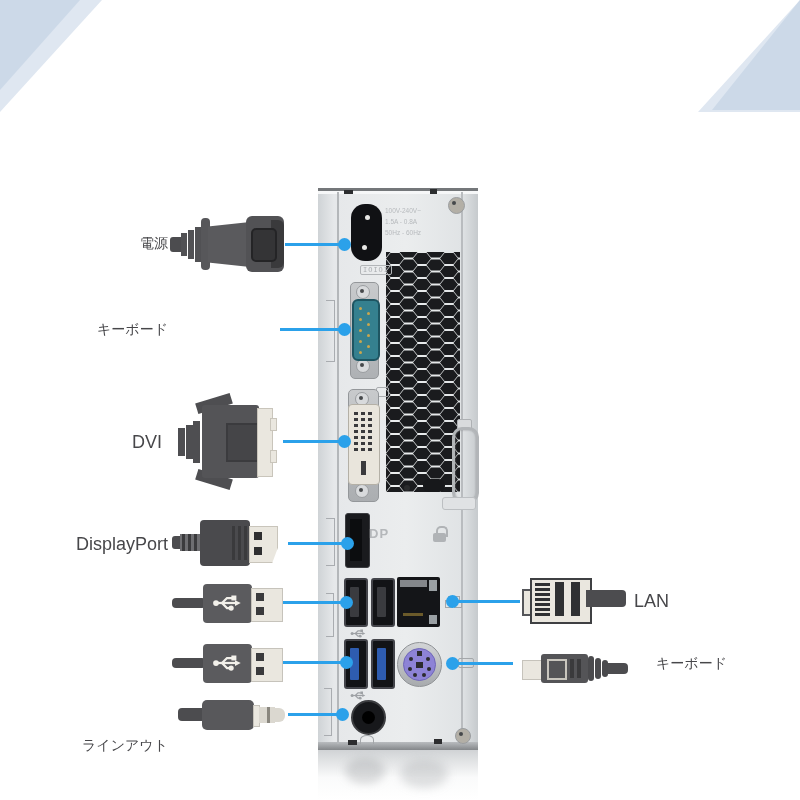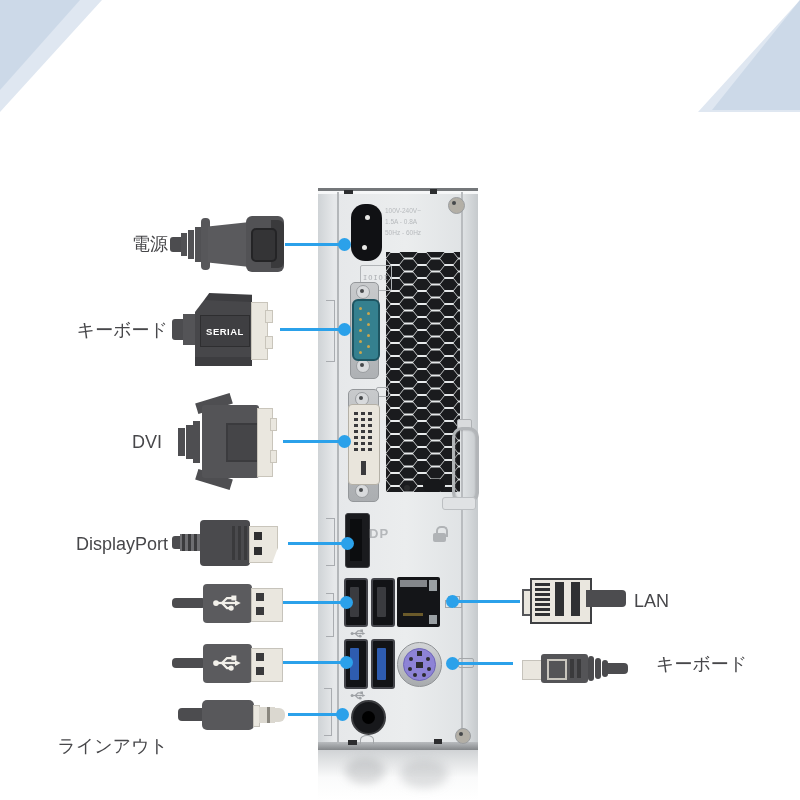--- a/index.html
+++ b/index.html
@@ -1,19 +1,19 @@
 <!DOCTYPE html>
 <html><head>
 <meta charset="utf-8">
 <style>
   html,body{margin:0;padding:0;background:#ffffff;}
   #canvas{position:relative;width:800px;height:800px;overflow:hidden;background:#ffffff;
           font-family:"Liberation Sans",sans-serif;}
   .abs{position:absolute;}
-  .lbl-jp{font-size:18px;color:#47474a;font-weight:500;white-space:nowrap;}
+  .lbl-jp{font-size:14px;color:#47474a;font-weight:500;white-space:nowrap;}
   .lbl-en{font-size:18px;color:#47474a;font-weight:500;white-space:nowrap;}
   .arrow{height:3px;background:#2ba1ea;}
   .dot{width:13px;height:13px;border-radius:50%;background:#2ba1ea;}
   .cream{background:#eae7df;}
   .screwhole{width:12px;height:12px;border-radius:50%;background:#d8dadc;border:1px solid #9a9da0;}
   .screwhole::after{content:"";position:absolute;left:3px;top:3px;width:4px;height:4px;border-radius:50%;background:#46484b;}
   .pin{position:absolute;width:3px;height:3px;border-radius:50%;background:#caa64e;}
   .dvipin{position:absolute;width:4px;height:3px;background:#3a3a3d;}
   .usb-port{border-radius:3px;background:#121316;border:2px solid #43444a;}
   .usb-tongue{position:absolute;left:4px;top:7px;width:9px;height:30px;border-radius:1px;}
@@ -79,21 +79,21 @@
 
     <div class="abs" style="left:33px;top:16px;width:31px;height:57px;background:#101114;border-radius:14px;">
       <div class="abs" style="left:14px;top:11px;width:5px;height:5px;border-radius:50%;background:#e8e8e6;"></div>
       <div class="abs" style="left:11px;top:41px;width:5px;height:5px;border-radius:50%;background:#e8e8e6;"></div>
     </div>
     <div class="abs" style="left:67px;top:17px;font-size:6.5px;line-height:1.7;color:#b7babd;">
       <div>100V-240V~</div>
       <div>1.5A - 0.8A</div>
       <div>50Hz - 60Hz</div>
     </div>
-    <div class="abs" style="left:42px;top:77px;padding:8px 2px;border:1px solid #b2b5b8;border-radius:2px;font-size:7px;color:#a9acb0;font-family:'Liberation Mono',monospace;letter-spacing:1px;">IOIOI</div>
+    <div class="abs" style="left:42px;top:77px;padding:0 2px;border:1px solid #b2b5b8;border-radius:2px;font-size:7px;color:#a9acb0;font-family:'Liberation Mono',monospace;letter-spacing:1px;">IOIOI</div>
 
     <div class="abs" style="left:32px;top:94px;width:27px;height:95px;background:linear-gradient(#c8cacc,#aeb1b4);border-radius:5px;border:1px solid #94979a;"></div>
     <div class="abs screwhole" style="left:38px;top:97px;"></div>
     <div class="abs screwhole" style="left:38px;top:171px;"></div>
     <div class="abs" style="left:34px;top:111px;width:24px;height:58px;background:#35808f;border:2px solid #1e5562;border-radius:6px;">
       <span class="pin" style="left:5px;top:6px"></span>
         <span class="pin" style="left:5px;top:17px"></span>
       <span class="pin" style="left:5px;top:28px"></span>
         <span class="pin" style="left:5px;top:39px"></span>
       <span class="pin" style="left:5px;top:50px"></span>
@@ -217,32 +217,20 @@
     <div class="abs" style="left:36px;top:8px;width:9px;height:52px;border-radius:4px;background:#57575a;"></div>
     <div class="abs" style="left:43px;top:12px;width:42px;height:45px;background:#5a5a5d;clip-path:polygon(0 10%,100% 0,100% 100%,0 90%);"></div>
     <div class="abs" style="left:81px;top:6px;width:38px;height:56px;border-radius:6px;background:#525255;"></div>
     <div class="abs" style="left:106px;top:10px;width:13px;height:48px;border-radius:0 6px 6px 0;background:#3a3a3c;"></div>
     <div class="abs" style="left:86px;top:18px;width:22px;height:30px;border-radius:5px;background:#343436;border:2px solid #242426;"></div>
   </div>
   <div class="abs arrow" style="left:285px;top:243px;width:59px;"></div>
   <div class="abs dot" style="left:338px;top:238px;"></div>
 
   <div class="abs lbl-jp" style="right:632px;top:330px;transform:translateY(-50%);">キーボード</div>
-  <div class="abs" style="left:170px;top:293px;width:105px;height:74px;">
-    <div class="abs" style="left:2px;top:26px;width:12px;height:21px;border-radius:3px 0 0 3px;background:#4c4c4f;"></div>
-    <div class="abs" style="left:13px;top:21px;width:13px;height:31px;background:#545457;"></div>
-    <div class="abs" style="left:25px;top:7px;width:57px;height:60px;background:#47474a;clip-path:polygon(16% 0,100% 0,100% 100%,0 100%,0 20%);"></div>
-    <div class="abs" style="left:25px;top:0px;width:57px;height:9px;background:#3d3d40;clip-path:polygon(25% 0,100% 20%,100% 100%,16% 78%);"></div>
-    <div class="abs" style="left:25px;top:64px;width:57px;height:9px;background:#3d3d40;"></div>
-    <div class="abs" style="left:30px;top:22px;width:48px;height:30px;background:#3f3f42;border:1px solid #2e2e30;color:#ffffff;
-                font-size:9.5px;font-weight:bold;letter-spacing:0.5px;display:flex;align-items:center;justify-content:center;">SERIAL</div>
-    <div class="abs cream" style="left:81px;top:9px;width:15px;height:56px;border:1px solid #c9c5bb;"></div>
-    <div class="abs cream" style="left:95px;top:17px;width:6px;height:11px;border:1px solid #c9c5bb;"></div>
-    <div class="abs cream" style="left:95px;top:43px;width:6px;height:11px;border:1px solid #c9c5bb;"></div>
-  </div>
   <div class="abs arrow" style="left:280px;top:328px;width:64px;"></div>
   <div class="abs dot" style="left:338px;top:323px;"></div>
 
   <div class="abs lbl-en" style="right:638px;top:442px;transform:translateY(-50%);">DVI</div>
   <div class="abs" style="left:170px;top:393px;width:105px;height:96px;">
     <div class="abs" style="left:8px;top:35px;width:7px;height:28px;background:#4e4e51;"></div>
     <div class="abs" style="left:16px;top:32px;width:7px;height:34px;background:#4e4e51;"></div>
     <div class="abs" style="left:23px;top:28px;width:7px;height:42px;background:#4e4e51;"></div>
     <div class="abs" style="left:26px;top:5px;width:36px;height:11px;background:#4e4e51;transform:rotate(-17deg);"></div>
     <div class="abs" style="left:26px;top:81px;width:36px;height:11px;background:#4e4e51;transform:rotate(17deg);"></div>

